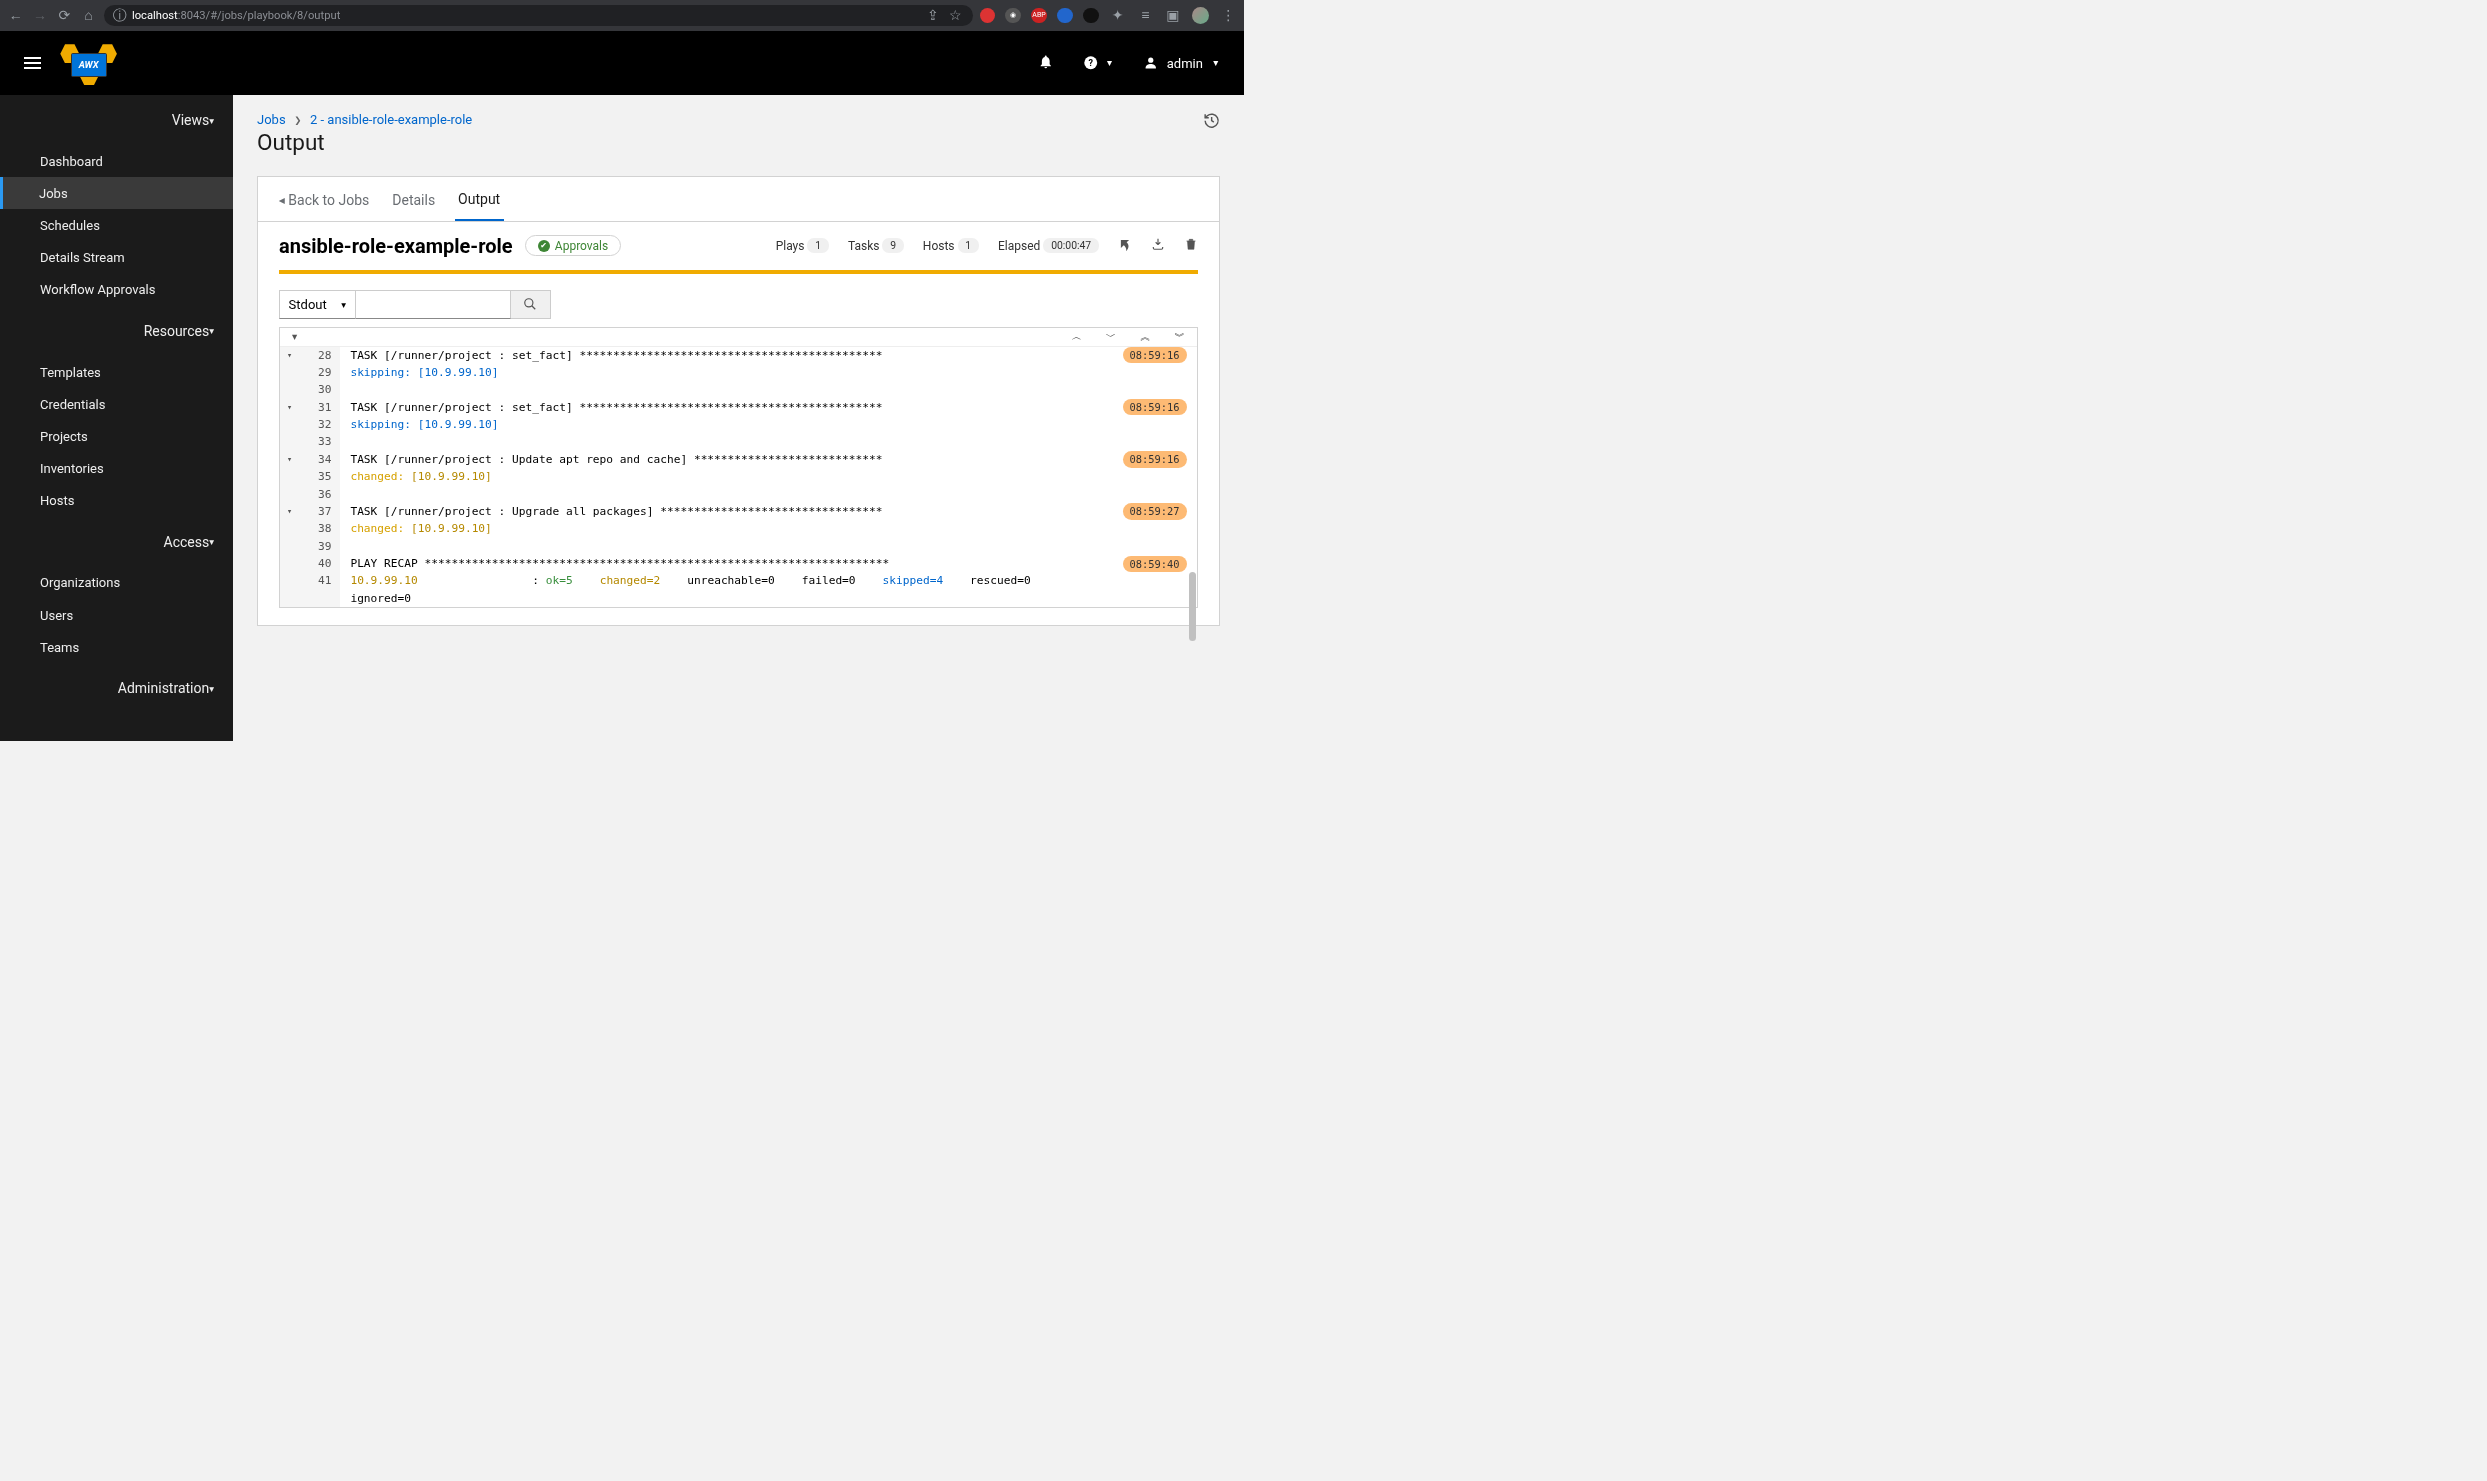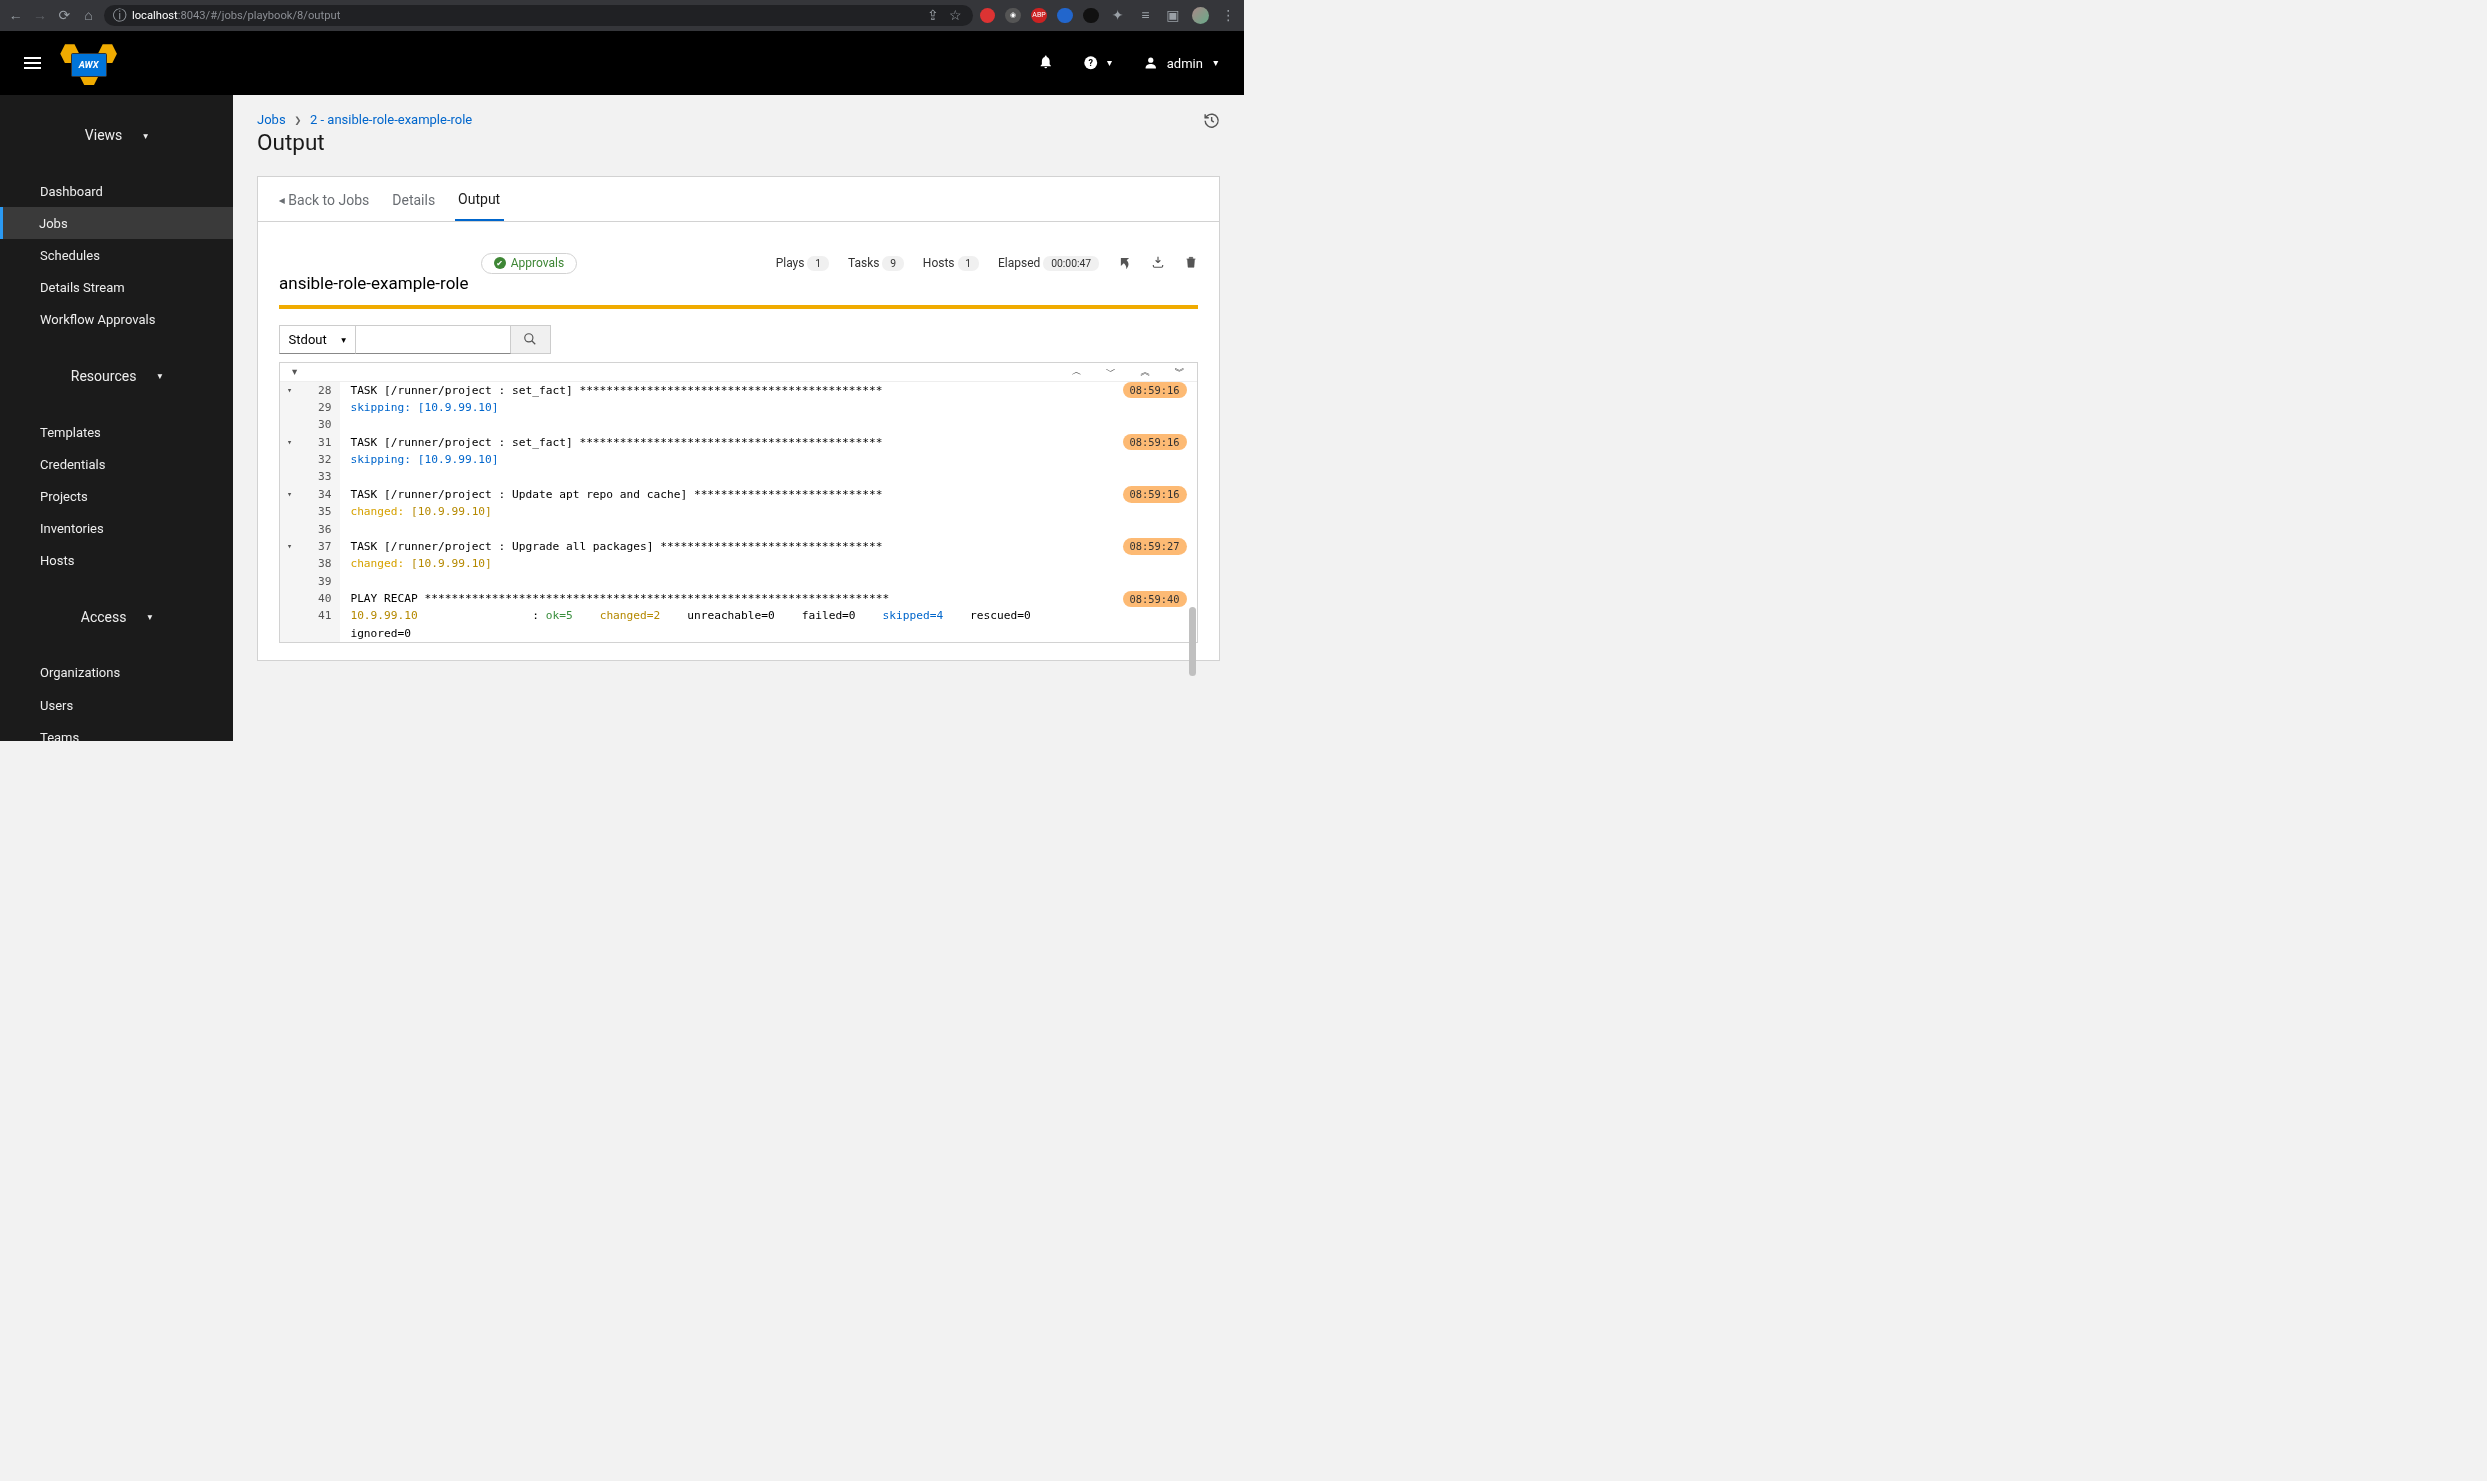--- a/index.html
+++ b/index.html
@@ -82,22 +82,22 @@
   width: 233px;
   background: #1b1b1b;
   color: #ededed;
   overflow-y: auto;
   position: relative;
 }
 .sidebar::-webkit-scrollbar{ width:7px; }
 .sidebar::-webkit-scrollbar-thumb{ background:#555; border-radius:3.5px; }
 .sidebar::-webkit-scrollbar-track{ background:#2c2c2c; }
 .sb-section-head {
-  display:flex; justify-content:center; align-items:center;
-  padding: 32px 19px; font-size:14px; cursor:pointer;gap:21px;
+  display:flex; justify-content:flex-end; align-items:center;
+  padding: 17px 19px; font-size:14px; cursor:pointer;
 }
 .sb-item {
   padding: 8.6px 19px 8.6px 40px;
   font-size: 13px;
   cursor:pointer;
 }
 .sb-item.active {
   background:#3a3a3a;
   border-left: 3.5px solid #2b9af3;
   padding-left: 36px;
@@ -120,21 +120,21 @@
 }
 .tab-link { font-size:14px; color:#6a6e73; padding: 3.5px 3.5px 12px 3.5px; cursor:pointer; }
 .tab-link.active { color:#1b1b1b; border-bottom: 2.6px solid #06c; }
 .tab-back { display:flex; align-items:center; gap:3.5px; }
 .tab-back::before { content:"◂"; font-size:12px; }
 
 .job-info {
   display:flex; align-items:center; justify-content:space-between;
   padding: 12px 21px; flex-wrap:wrap; gap:10.4px;
 }
-.job-name { font-size:17px; font-weight:400;margin-top:39px; }
+.job-name { font-size:20px; font-weight:700; }
 .status-pill {
   border:0.9px solid #d2d2d2; border-radius: 14px; padding: 2.6px 12px;
   display:flex; align-items:center; gap:5.2px; font-size:12px; color:#3e8635;
 }
 .status-dot { width:12px; height:12px; border-radius:50%; background:#3e8635; display:flex; align-items:center; justify-content:center; color:#fff; font-size:7.8px; }
 .stats { display:flex; align-items:center; gap: 19px; }
 .stat-item { display:flex; align-items:center; gap:3px; font-size:12px; color:#333;justify-content:space-between; }
 .badge { background:#f0f0f0; border-radius:7px; padding:0.9px 7.8px; font-size:10.4px; }
 .action-icon { color:#555; cursor:pointer; }
 

